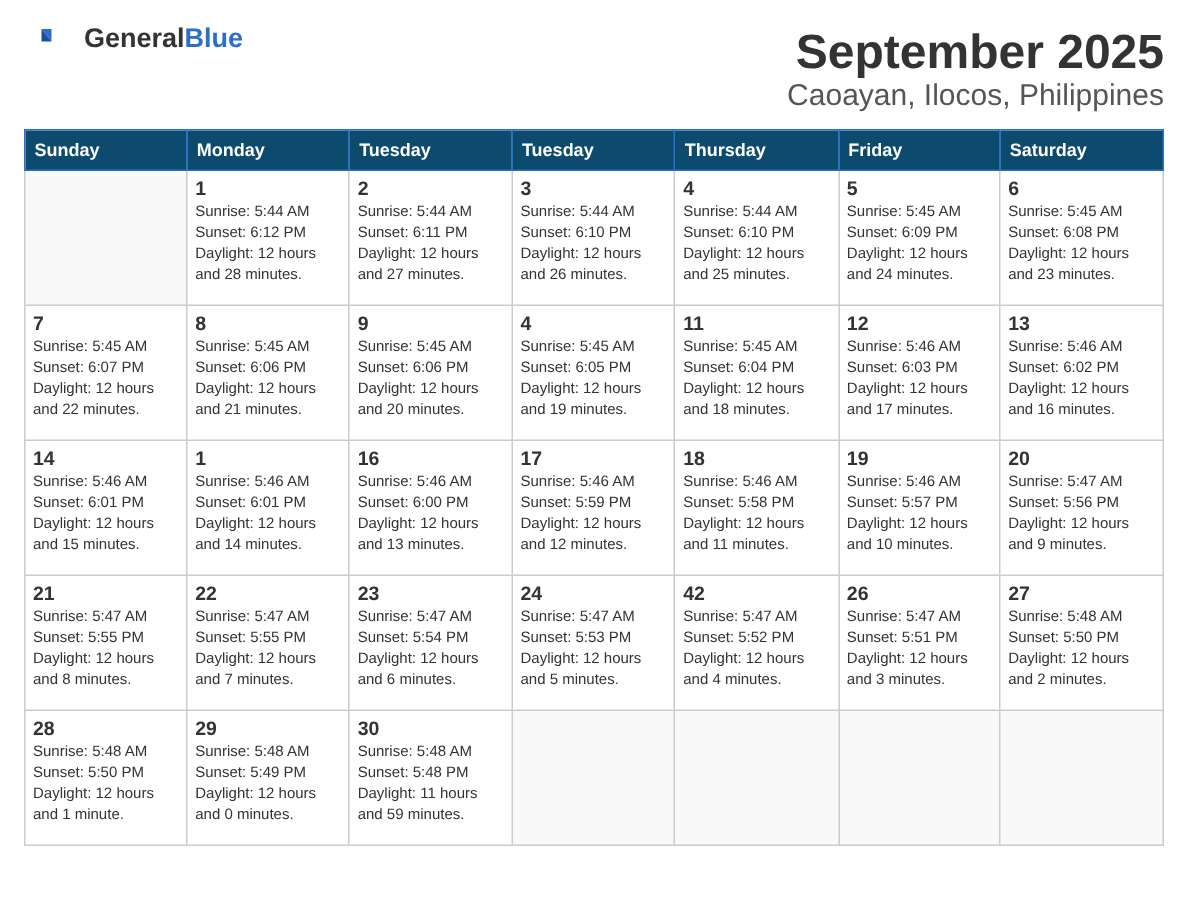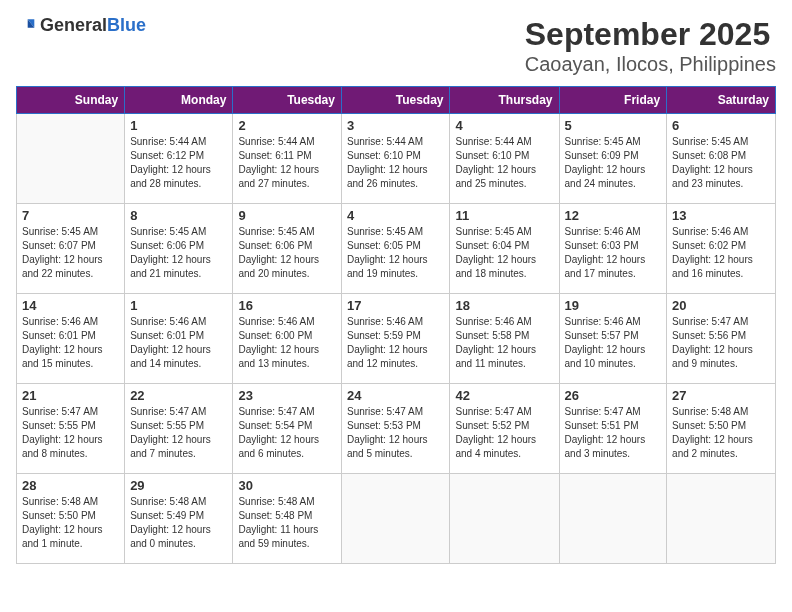--- a/index.html
+++ b/index.html
@@ -12,56 +12,57 @@
     }
     .header {
       display: flex;
       align-items: flex-start;
       justify-content: space-between;
       margin-bottom: 10px;
     }
     .logo {
       display: flex;
       align-items: center;
-      gap: 4px;
+      gap: 20px;
     }
     .logo-text-general {
       font-size: 18px;
       font-weight: bold;
       color: #333;
     }
     .logo-text-blue {
       font-size: 18px;
       font-weight: bold;
       color: #2a6fc9;
     }
     .logo-icon {
       width: 20px;
       height: 20px;
     }
     .title-block {
+      text-align: right;
     }
     .month-title {
       font-size: 32px;
       font-weight: bold;
       color: #333;
     }
     .location-title {
       font-size: 20px;
       color: #555;
     }
     .calendar-table {
       width: 100%;
       border-collapse: collapse;
       font-size: 11px;
     }
     .calendar-table th {
-      background-color: #701a75;
+      background-color: #0c4a6e;
       color: #fff;
-      text-align: right;
+      text-align: left;
       padding: 6px 6px;
       font-size: 12px;
       font-weight: bold;
       border: 1px solid #2a6fc9;
     }
     .calendar-table td {
       border: 1px solid #ccc;
       vertical-align: top;
       padding: 4px 5px;
       height: 90px;

